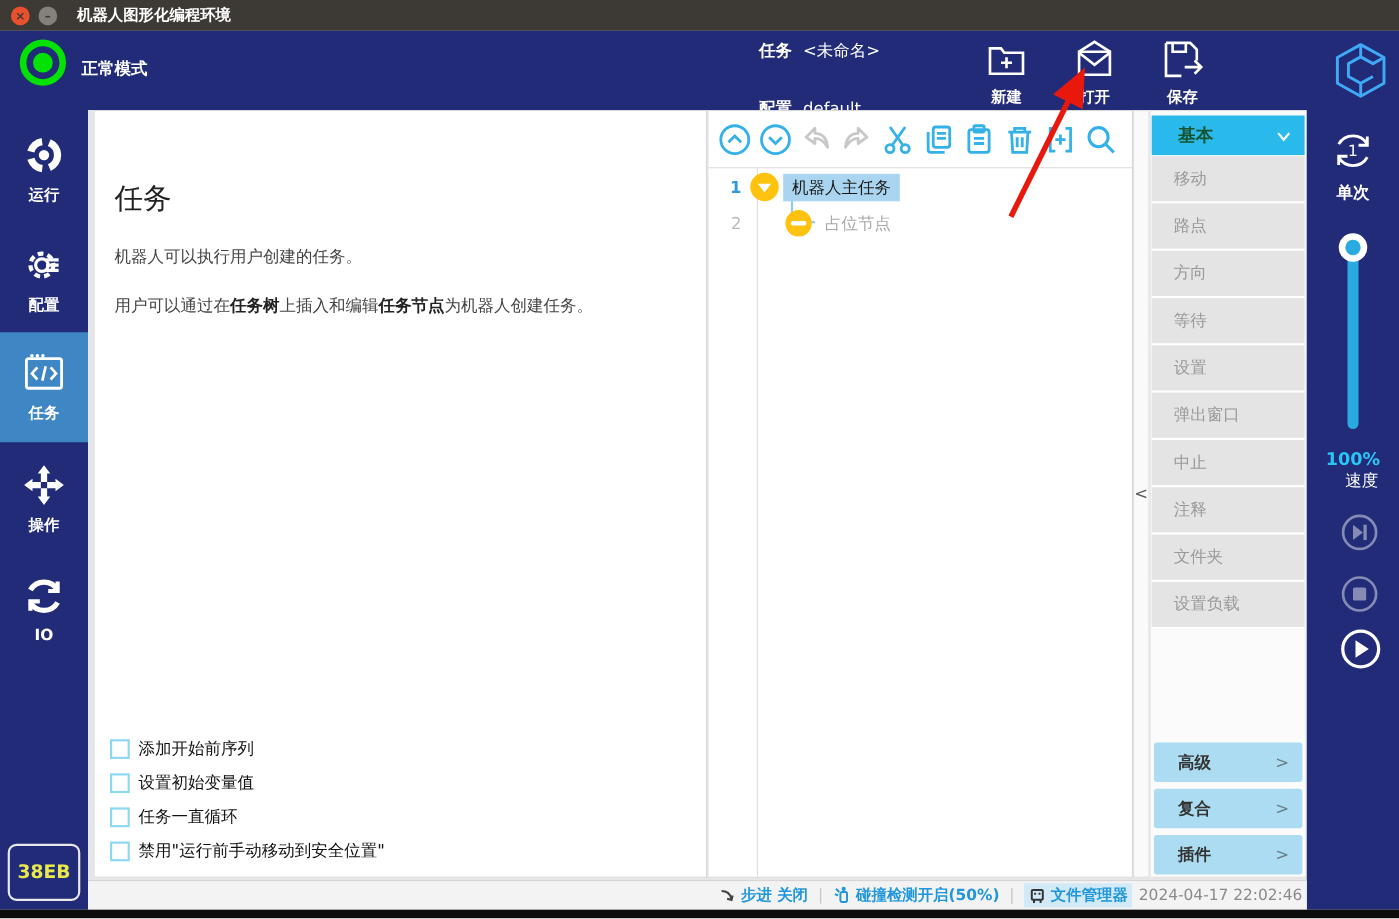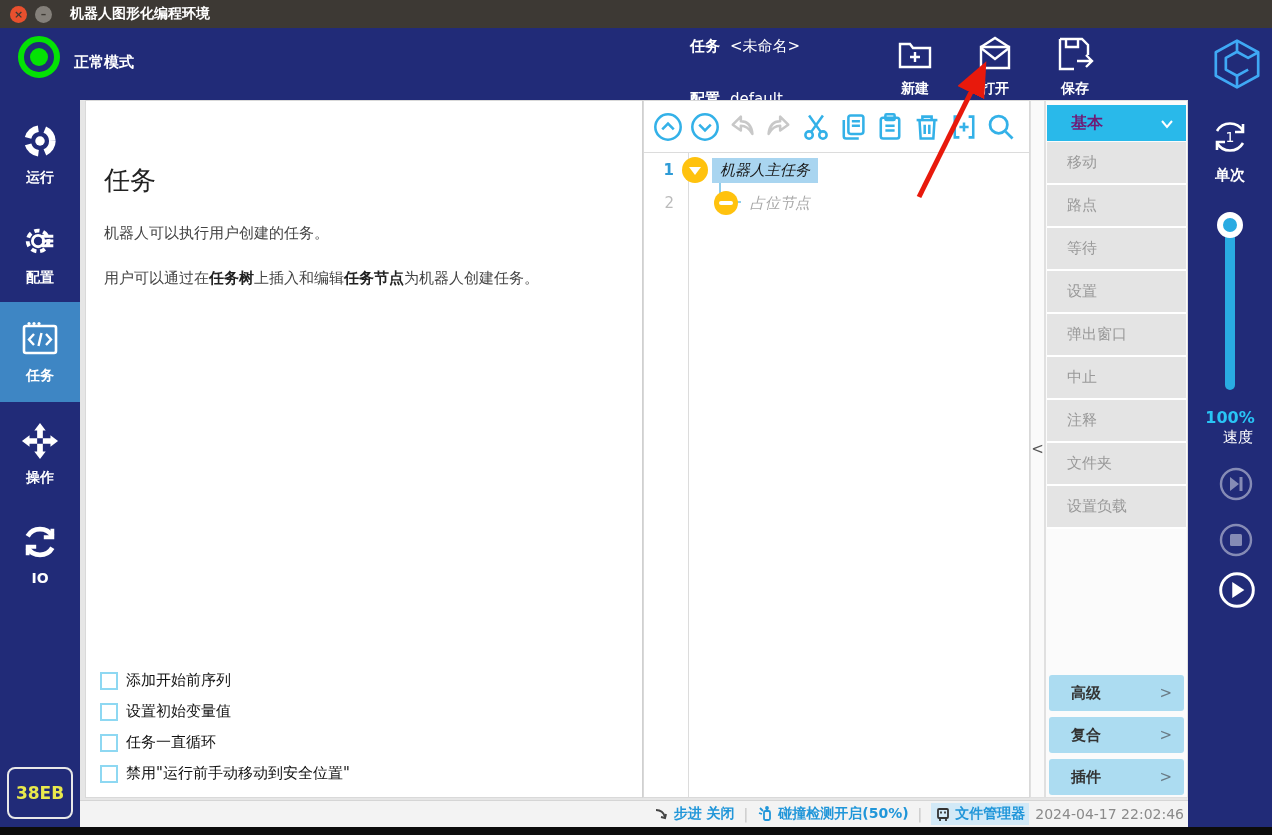--- a/index.html
+++ b/index.html
@@ -56,31 +56,31 @@
   .treebar { position:absolute; left:0; top:0; right:0; height:52px; border-bottom:1px solid #dcdcdc; display:flex; align-items:center; padding-left:5px; }
   .tico { width:30px; height:30px; margin:0 3.5px; cursor:pointer; }
   .gutter-line { position:absolute; left:44px; top:52px; bottom:0; width:1px; background:#dcdcdc; }
   .trow { position:absolute; left:0; height:32px; display:flex; align-items:center; }
   .trow .num { width:38px; text-align:right; font-size:15px; padding-right:8px; }
   .num.blue { color:#2e9bd6; font-weight:bold; }
   .num.gray { color:#bbb; }
   .node-circle { width:26px; height:26px; border-radius:50%; background:#ffc20e; position:relative; flex:0 0 26px; }
   .tri-down { position:absolute; left:7px; top:10px; width:0; height:0; border-left:6px solid transparent; border-right:6px solid transparent; border-top:8px solid #fff; }
   .minus-g { position:absolute; left:6px; top:11px; width:14px; height:4px; background:#fff; border-radius:2px; }
-  .tlabel { font-size:15px; margin-left:4px; padding:3px 8px;font-style:italic; }
+  .tlabel { font-size:15px; margin-left:4px; padding:3px 8px; }
   .tlabel.sel { background:#a9d5f0; color:#1a1a1a; }
   .tlabel.ghost { color:#a8a8a8; }
   .connector { position:absolute; left:75px; top:80px; width:22px; height:22px; border-left:2px solid #8fcdeb; border-bottom:2px solid #8fcdeb; }
 
   .collapse-strip { position:absolute; left:1030px; top:100px; width:15px; height:698px; background:#fafafa; border:1px solid #e0e0e0; display:flex; align-items:center; justify-content:center; }
   .collapse-strip span { color:#555; font-size:15px; cursor:pointer; }
 
   
   .palette { position:absolute; left:1045px; top:100px; width:143px; height:698px; background:#fbfbfb; border:1px solid #e0e0e0; }
-  .pal-head { position:absolute; left:1px; top:4px; right:1px; height:36px; background:#29b9ea; color:#701a75; font-weight:bold; font-size:16px; display:flex; align-items:center; padding:0 12px 0 24px; cursor:pointer; }
+  .pal-head { position:absolute; left:1px; top:4px; right:1px; height:36px; background:#29b9ea; color:#14532d; font-weight:bold; font-size:16px; display:flex; align-items:center; padding:0 12px 0 24px; cursor:pointer; }
   .pal-head .sp { flex:1; }
   .pal-list { position:absolute; left:1px; top:41px; right:1px; }
   .pal-item { height:43px; background:#e4e4e4; border-bottom:2px solid #fff; color:#999; font-size:15px; display:flex; align-items:center; padding-left:20px; cursor:pointer; }
   .pal-groups { position:absolute; left:3px; right:3px; bottom:2px; }
   .pal-group { height:36px; margin-top:6px; background:#acdcf1; border-radius:3px; color:#333; font-weight:bold; font-size:15px; display:flex; align-items:center; padding:0 12px 0 22px; cursor:pointer; }
   .pal-group .sp { flex:1; }
   .pal-group .chev { color:#6a7b85; font-weight:normal; font-size:15px; }
 
   
   .rail { position:absolute; left:1188px; top:100px; width:84px; height:727px; background:#212b78; }
@@ -348,20 +348,21 @@
       <span class="sp"></span>
       <span>
         <svg width="14" height="10" viewBox="0 0 14 10" fill="none" stroke="#fff" stroke-width="2">
             <path d="M2 2 L7 8 L12 2"></path>
           </svg>
       </span>
     </div>
     <div class="pal-list">
       <div class="pal-item">移动</div>
       <div class="pal-item">路点</div>
+      <div class="pal-item">方向</div>
       <div class="pal-item">等待</div>
       <div class="pal-item">设置</div>
       <div class="pal-item">弹出窗口</div>
       <div class="pal-item">中止</div>
       <div class="pal-item">注释</div>
       <div class="pal-item">文件夹</div>
       <div class="pal-item">设置负载</div>
     </div>
     <div class="pal-groups">
       <div class="pal-group">

